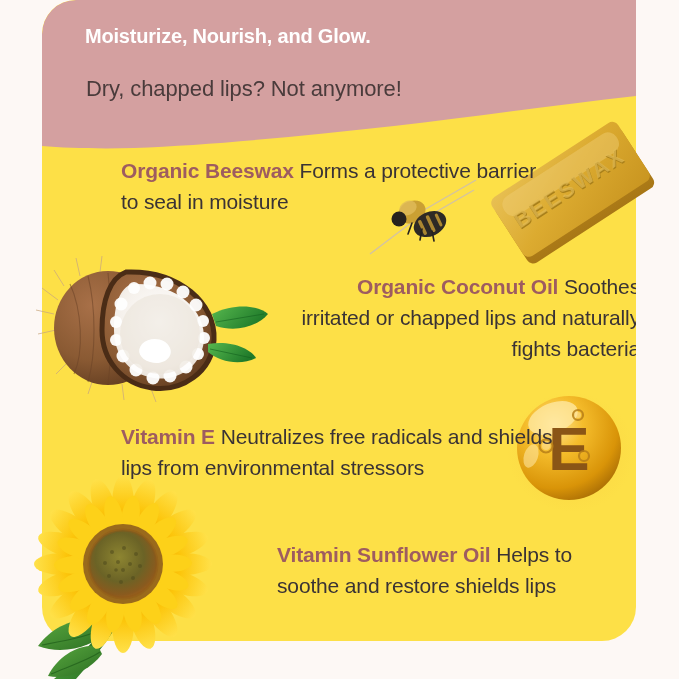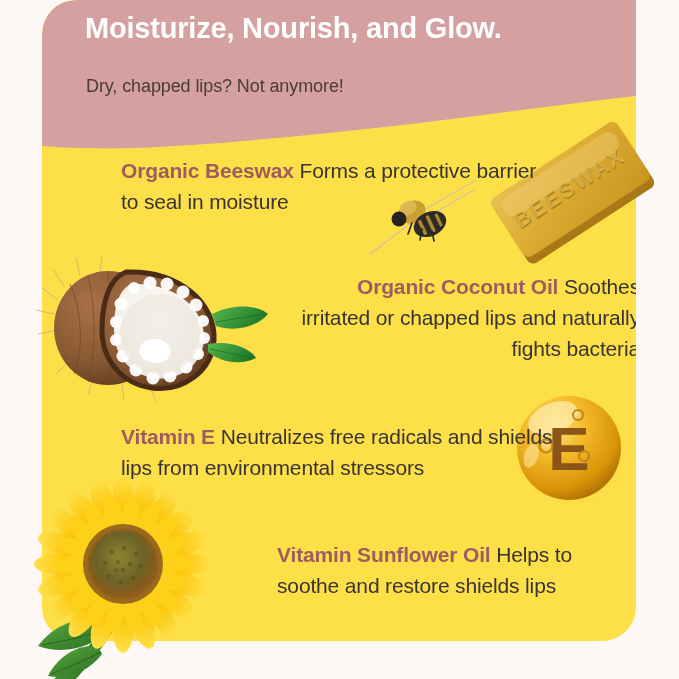--- a/index.html
+++ b/index.html
@@ -49,32 +49,32 @@
     left: 42px;
     top: 0;
     width: 594px;
     height: 160px;
     pointer-events: none;
   }
 
   .headline {
     position: absolute;
     left: 43px;
-    top: 12px;
-    font-size: 29px;
+    top: 25px;
+    font-size: 20px;
     font-weight: bold;
     color: #ffffff;
     letter-spacing: -0.2px;
     white-space: nowrap;
   }
   .subhead {
     position: absolute;
     left: 44px;
     top: 76px;
-    font-size: 18px;
+    font-size: 22px;
     font-weight: normal;
     color: #4a3b3b;
     letter-spacing: -0.1px;
     white-space: nowrap;
   }
 
   
   .benefit {
     position: absolute;
     color: #3a3335;

